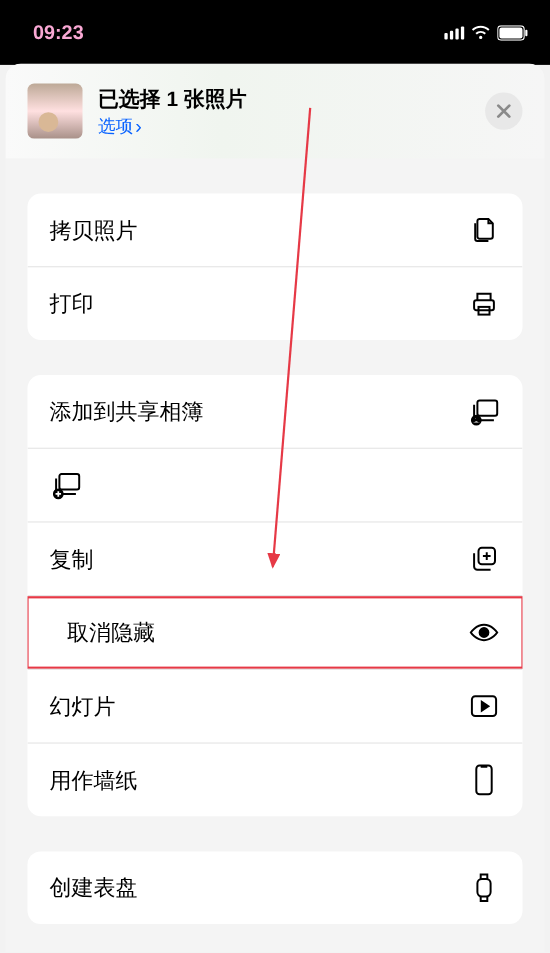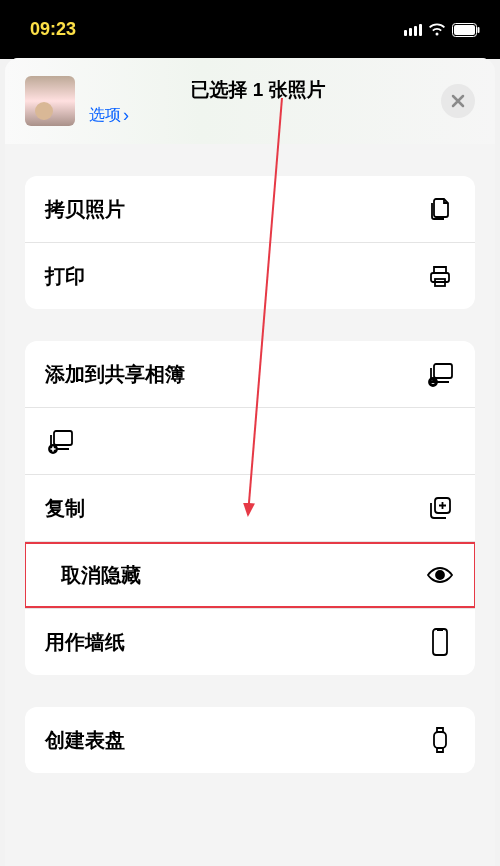--- a/index.html
+++ b/index.html
@@ -7,21 +7,21 @@
       font-family: -apple-system, "PingFang SC", sans-serif;
       width: 500px;
       height: 866px;
       background: #f2f2f2;
       position: relative;
       overflow: hidden;
     }
     .statusbar {
       height: 59px;
       background: #000;
-      color: #fde047;
+      color: #f9a8d4;
       position: relative;
       display: flex;
       align-items: center;
       padding-left: 43px;
     }
     .sb-time { position: absolute; left: 30px; font-size: 18px; font-weight: 600; }
     .sb-right { position: absolute; right: 20px; display: flex; align-items: center; gap: 6px; }
     .signal-bars { display: flex; align-items: flex-end; gap: 2px; }
     .signal-bars span { width: 3px; background:#fff; border-radius:1px; }
     .signal-bars span:nth-child(1){height:6px;} .signal-bars span:nth-child(2){height:8px;}
@@ -36,28 +36,28 @@
     }
     .thumb {
       width: 50px; height: 50px; border-radius: 6px; flex-shrink: 0;
       background: linear-gradient(180deg, #bda997 0%, #ffe0e0 50%, #a99189 100%);
       position: relative; overflow: hidden;
     }
     .thumb::after {
       content:""; position:absolute; left:10px; top:26px; width:18px; height:18px;
       border-radius:50%; background: #d9b896;
     }
-    .header-text { flex: 1; text-align: center; }
+    .header-text { flex: 1; }
     .header-title { font-size: 19px; font-weight: 600; color:#000; }
     .header-link { font-size: 16px; color: #0a63ff; margin-top: 2px; display: flex; align-items:center; }
     .close-btn {
       width: 34px; height: 34px; border-radius: 50%; background: #e8e8e8;
       display: flex; align-items: center; justify-content: center;
     }
-    .content { padding: 0 20px 20px; overflow-y: auto; height: calc(100% - 86px); font-weight: bold; }
+    .content { padding: 0 20px 20px; overflow-y: auto; height: calc(100% - 86px); }
     .group { margin-top: 32px; background: #fff; border-radius: 12px; overflow: hidden; }
     .row {
       display: flex; align-items: center; justify-content: space-between;
       padding: 18px 20px; font-size: 20px; color: #000; position: relative;
     }
     .row + .row { border-top: 1px solid #e4e4e4; text-align: center; }
     .row-icon { width: 30px; height: 30px; display:flex; align-items:center; justify-content:center; }
     .highlight-box {
       position: relative;
       padding-left: 36px;
@@ -173,20 +173,29 @@
       <div class="row highlight-box">
         <span>取消隐藏</span>
         <span class="row-icon">
             <svg width="30" height="28" viewBox="0 0 30 28" fill="none" stroke="#000" stroke-width="1.8">
               <path d="M3 14s4.5-7 12-7 12 7 12 7-4.5 7-12 7-12-7-12-7z"></path>
               <circle cx="15" cy="14" r="4" fill="#000"></circle>
             </svg>
           </span>
       </div>
       <div class="row">
+        <span>幻灯片</span>
+        <span class="row-icon">
+            <svg width="28" height="24" viewBox="0 0 28 24" fill="none" stroke="#000" stroke-width="1.8">
+              <rect x="3" y="3" width="22" height="18" rx="3"></rect>
+              <path d="M12 8l6 4-6 4z" fill="#000"></path>
+            </svg>
+          </span>
+      </div>
+      <div class="row">
         <span>用作墙纸</span>
         <span class="row-icon">
             <svg width="20" height="30" viewBox="0 0 20 30" fill="none" stroke="#000" stroke-width="1.8">
               <rect x="3" y="2" width="14" height="26" rx="3"></rect>
               <path d="M7 3h6"></path>
             </svg>
           </span>
       </div>
     </div>
 

